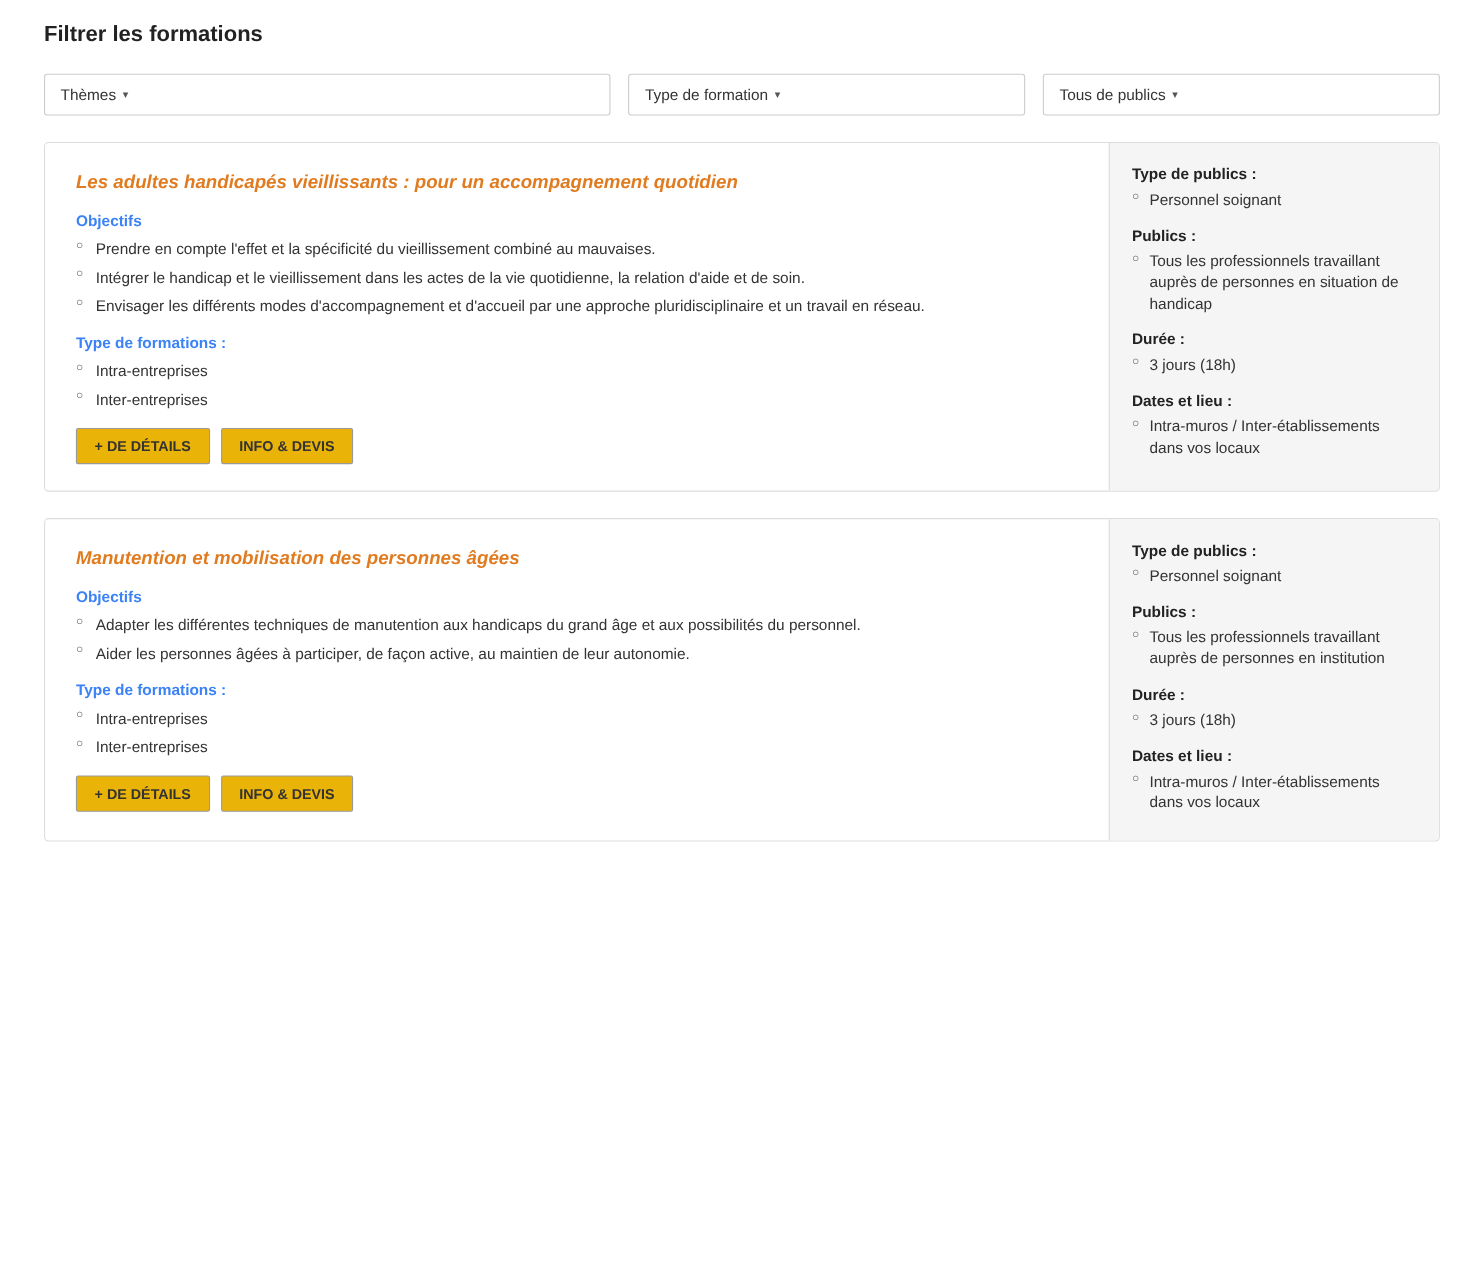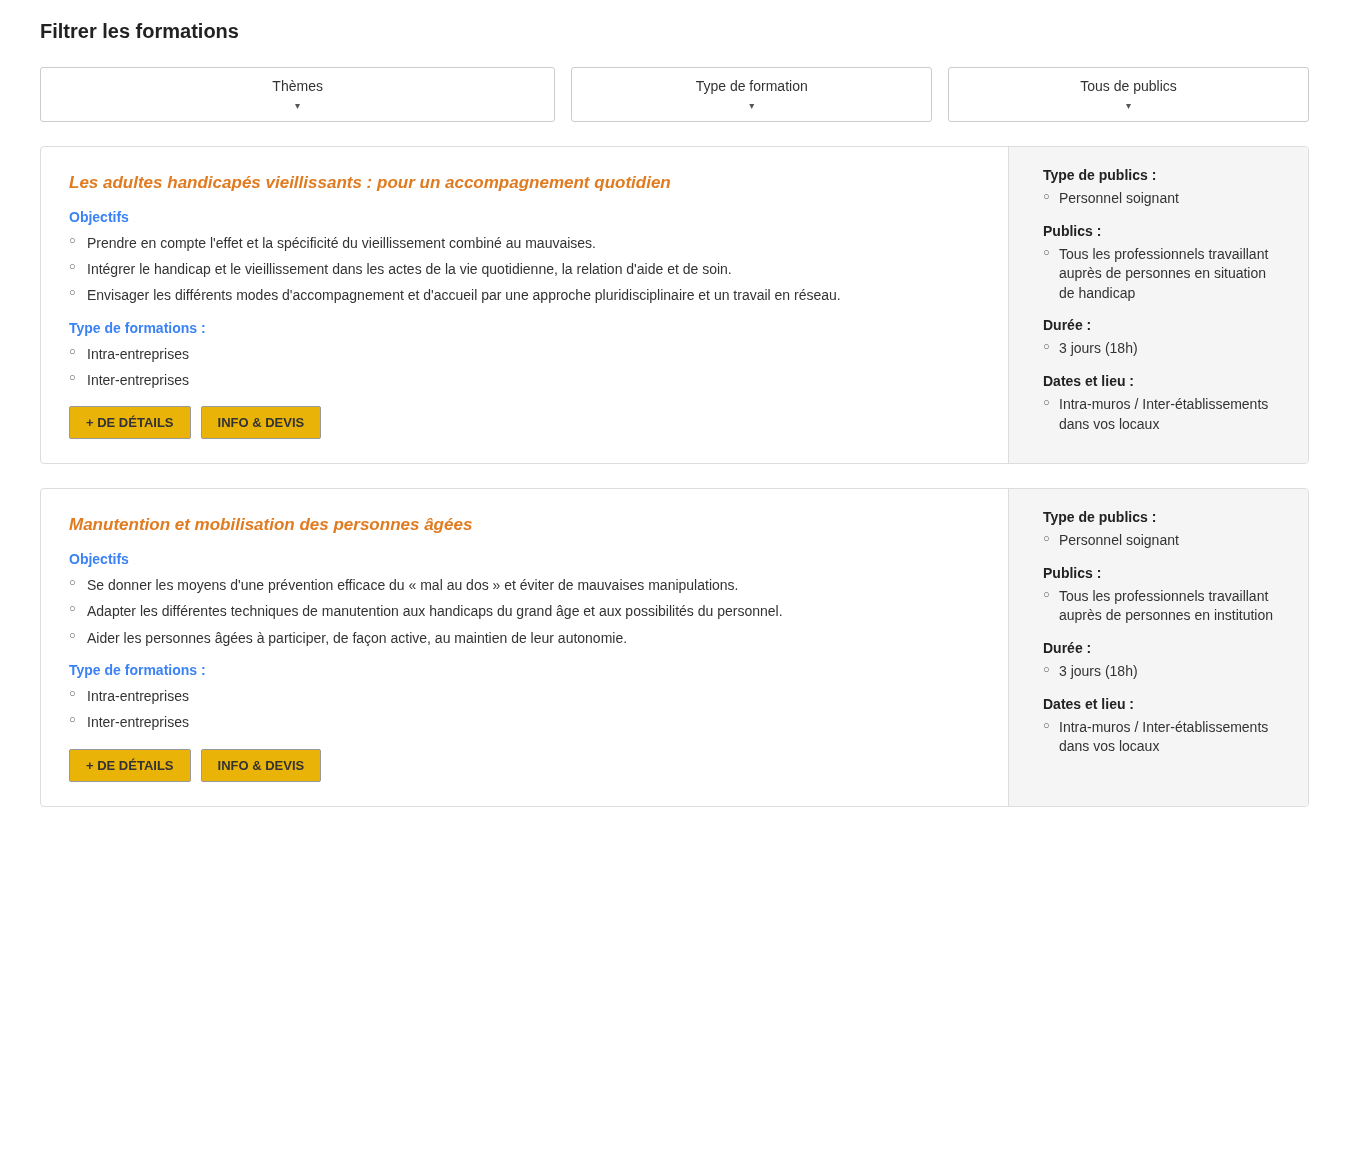--- a/index.html
+++ b/index.html
@@ -27,21 +27,20 @@
       border-radius: 3px;
       padding: 10px 14px;
       font-size: 14px;
       color: #333;
       cursor: pointer;
       display: flex;
       align-items: center;
       gap: 6px;
       user-select: none;
       background: #fff;
-      flex-direction: column;
     }
     .filter-select:first-child {
       flex: 2.2;
     }
     .filter-select:nth-child(2) {
       flex: 1.5;
     }
     .filter-select:nth-child(3) {
       flex: 1.5;
     }
@@ -57,21 +56,21 @@
       overflow: hidden;
     }
     .card-left {
       flex: 1;
       padding: 24px 28px;
     }
     .card-right {
       width: 300px;
       background: #f5f5f5;
       border-left: 1px solid #ddd;
-      padding: 20px 34px;
+      padding: 20px 20px;
       flex-shrink: 0;
     }
     .card-title {
       color: #e07b20;
       font-size: 17px;
       font-weight: bold;
       margin-bottom: 14px;
       line-height: 1.4;
       font-style: italic;
     }
@@ -203,21 +202,20 @@
         <ul class="right-bullet-list">
           <li>Intra-muros / Inter-établissements dans vos locaux</li>
         </ul>
       </div>
     </div>
     <div class="card">
       <div class="card-left">
         <div class="card-title">Manutention et mobilisation des personnes âgées</div>
         <div class="section-label">Objectifs</div>
         <ul class="bullet-list">
-          <li>Se donner les moyens d'une prévention efficace du « mal au dos » et éviter de mauvaises manipulations.</li>
           <li>Adapter les différentes techniques de manutention aux handicaps du grand âge et aux possibilités du personnel.</li>
           <li>Aider les personnes âgées à participer, de façon active, au maintien de leur autonomie.</li>
         </ul>
         <div class="section-label">Type de formations :</div>
         <ul class="bullet-list">
           <li>Intra-entreprises</li>
           <li>Inter-entreprises</li>
         </ul>
         <div class="btn-group">
           <button class="btn">+ DE DÉTAILS</button>

